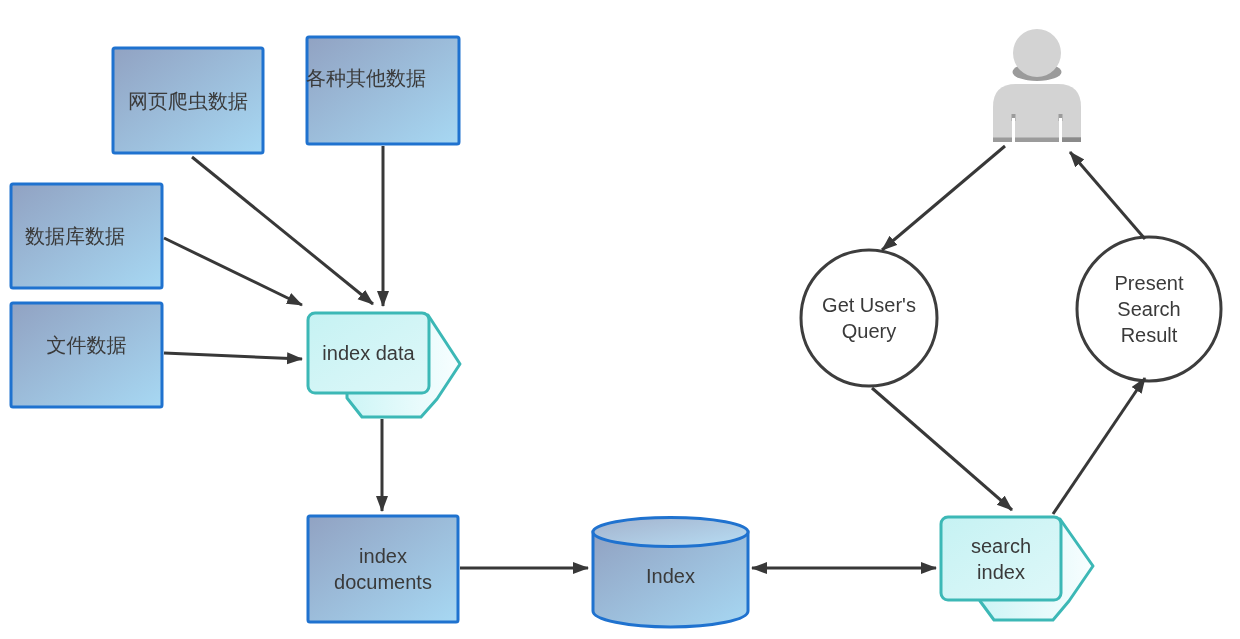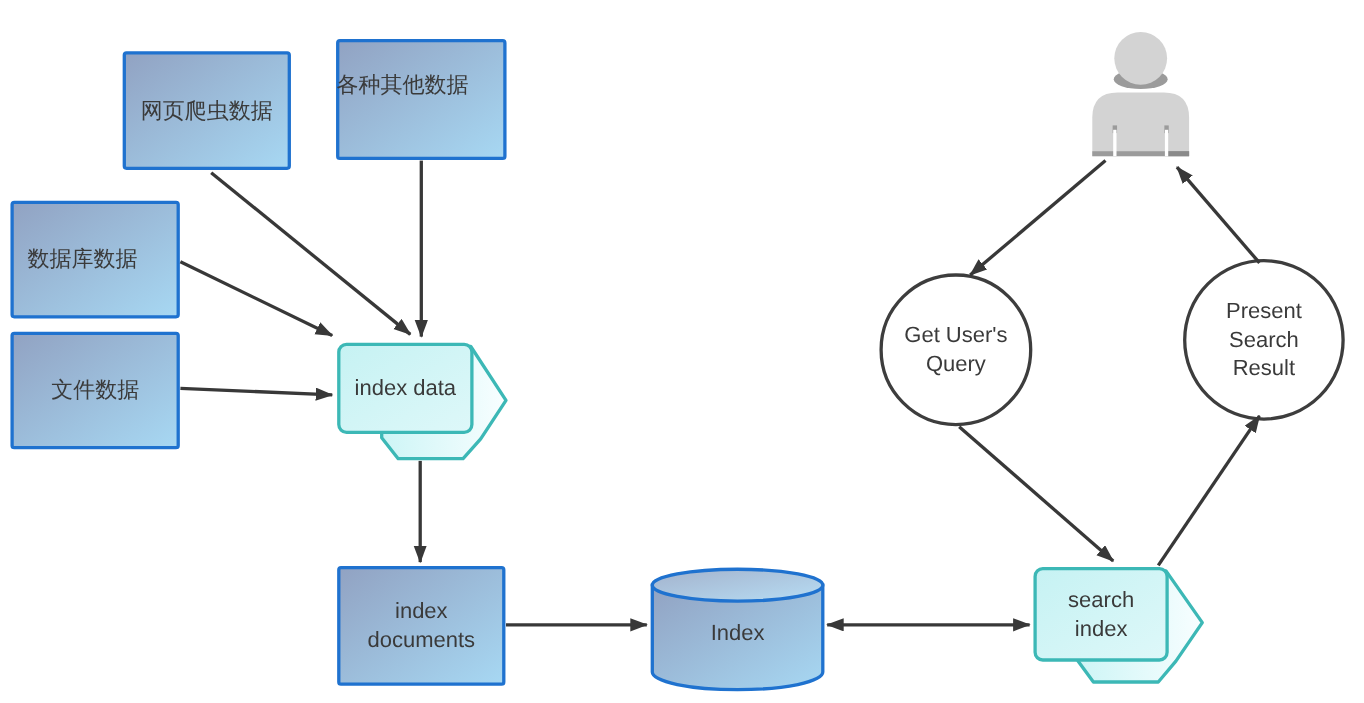--- a/index.html
+++ b/index.html
@@ -100,21 +100,21 @@
       <line x1="1145" y1="239" x2="1070" y2="152" marker-end="url(#arrowEnd)"></line>
     </g>
   </svg>
 
   <div class="label" style="left:113px;top:48px;width:150px;height:105px">网页爬虫数据</div>
 
   <div class="label" style="left:290px;top:37px;width:152px;height:82px">各种其他数据</div>
 
   <div class="label" style="left:11px;top:184px;width:128px;height:104px">数据库数据</div>
 
-  <div class="label" style="left:11px;top:303px;width:151px;height:104px">文件数据</div>
+  <div class="label" style="left:11px;top:293px;width:151px;height:104px">文件数据</div>
 
   <div class="label" style="left:308px;top:313px;width:121px;height:80px">index data</div>
 
   <div class="label" style="left:308px;top:516px;width:150px;height:106px">index
 documents</div>
 
   <div class="label" style="left:593px;top:547px;width:155px;height:58px">Index</div>
 
   <div class="label" style="left:941px;top:517px;width:120px;height:83px">search
 index</div>

